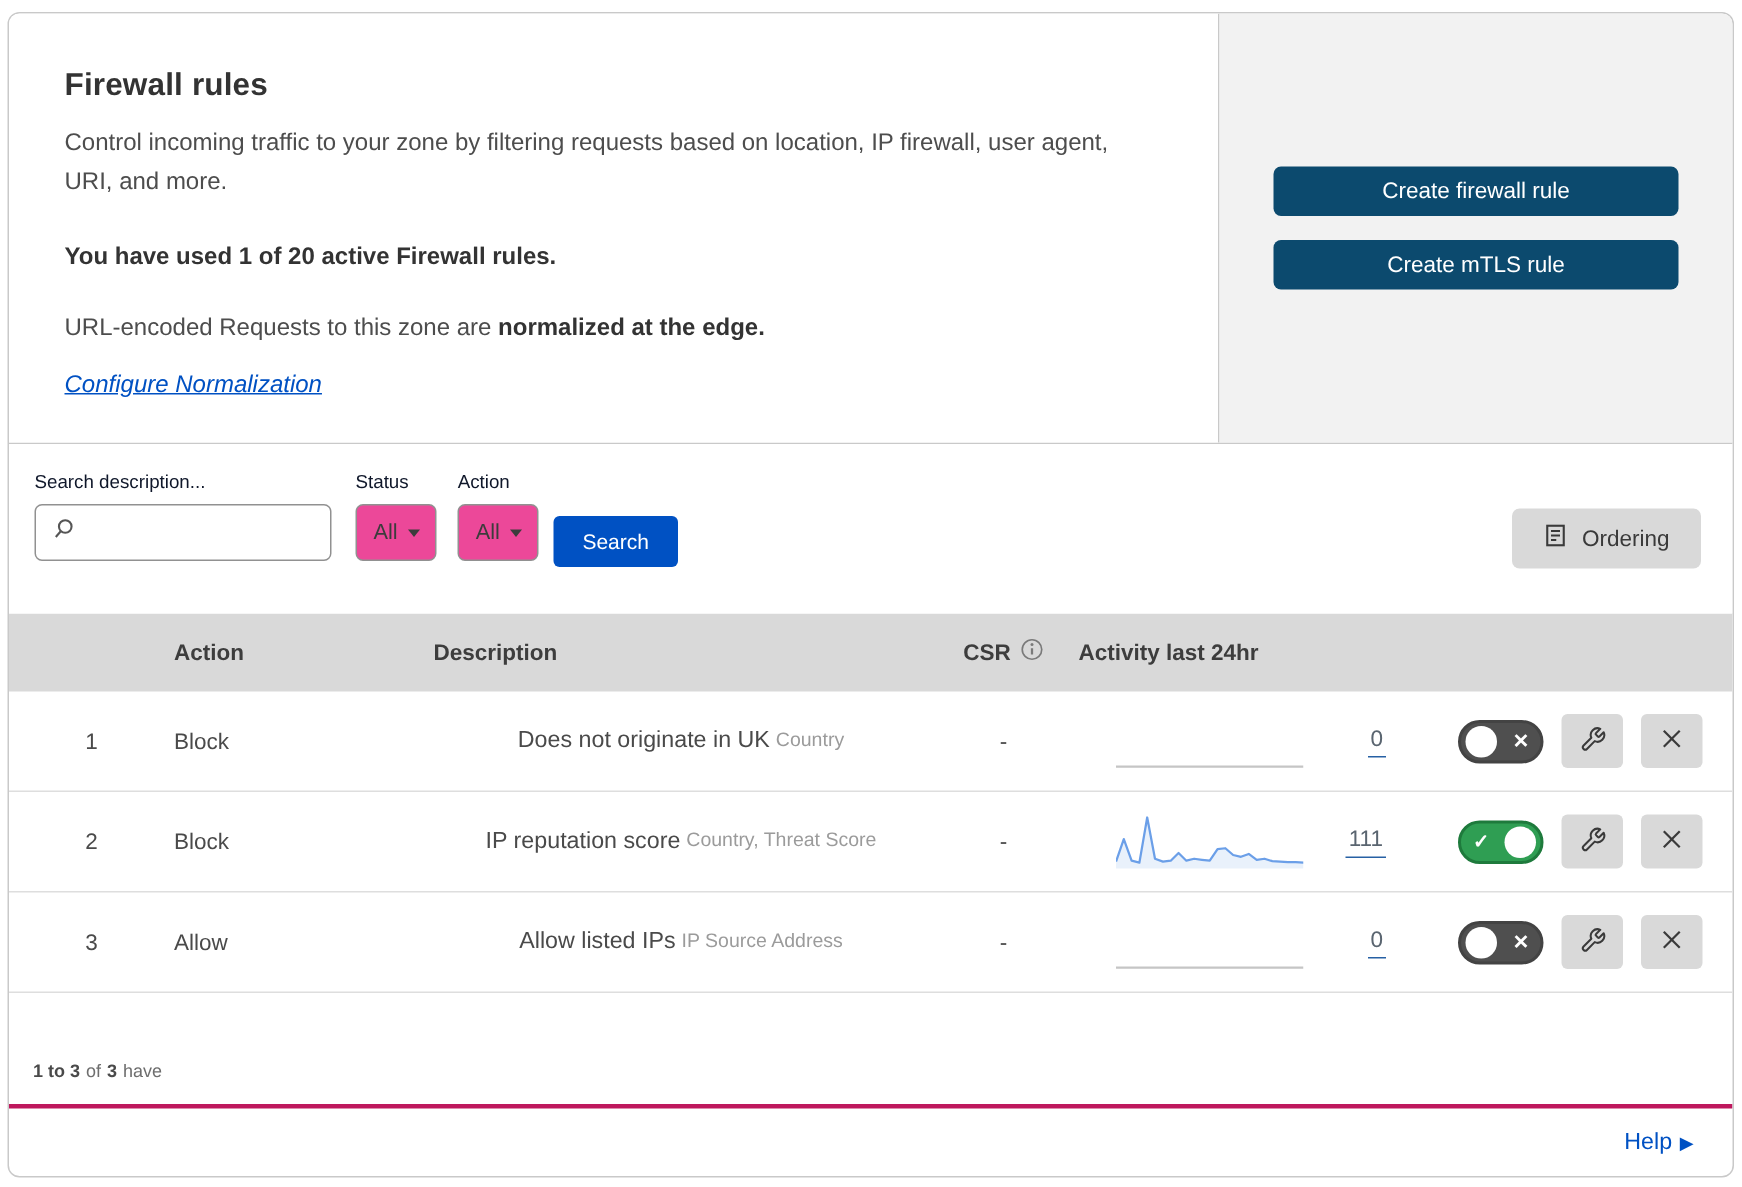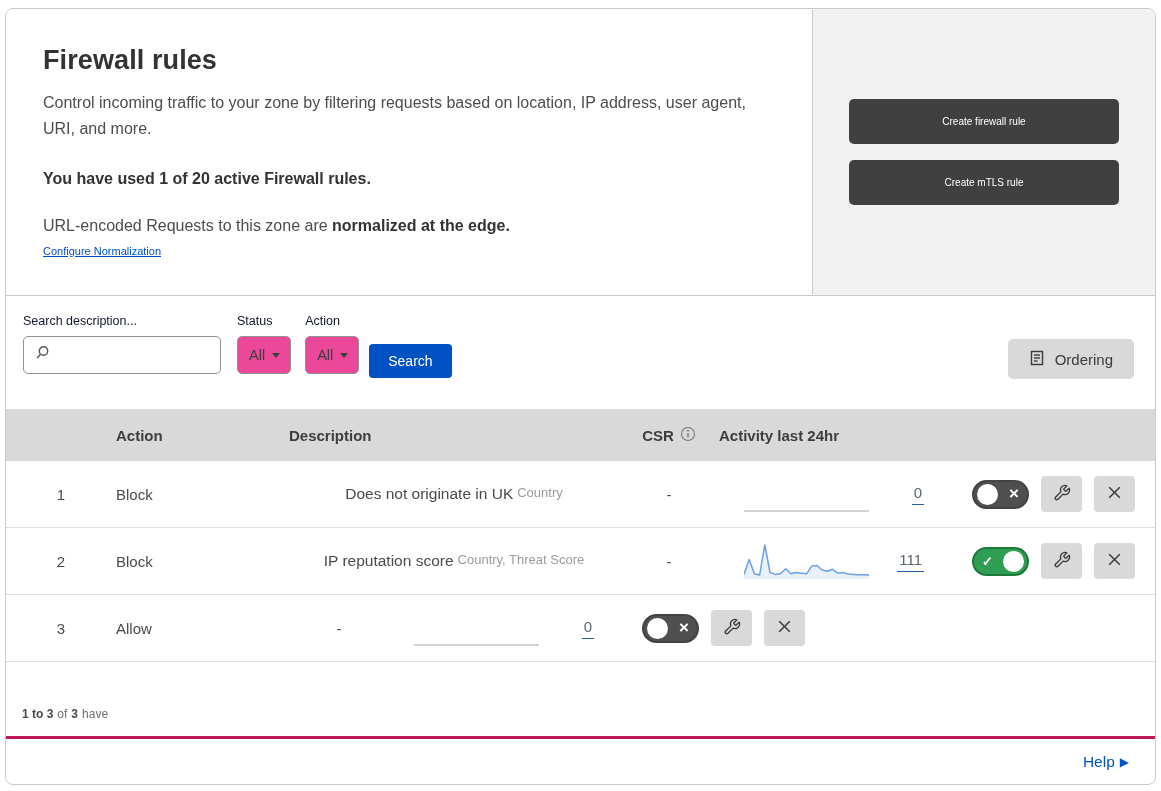--- a/index.html
+++ b/index.html
@@ -5,30 +5,30 @@
   * { margin:0; padding:0; box-sizing:border-box; }
   html,body { width:1161px; height:791px; background:#fff; font-family:"Liberation Sans", sans-serif; color:#4a4a4a; }
   .card {
     position:absolute; left:5px; top:8px; width:1151px; height:777px;
     background:#fff; border:1px solid #c9c9c9; border-radius:8px; overflow:hidden;
   }
   
   .top { position:relative; height:287px; border-bottom:1px solid #c9c9c9; display:flex; }
   .top-left { width:807px; border-right:1px solid #c9c9c9; padding:36px 40px 0 37px; background:#fff; }
   .top-right { flex:1; background:#f2f2f2; display:flex; flex-direction:column; justify-content:center; align-items:center; gap:16px; }
-  .page-title { font-size:27px; font-weight:600; color:#333; margin-bottom:14px; letter-spacing:0.1px;}
+  .page-title { font-size:21px; font-weight:600; color:#333; margin-bottom:14px; letter-spacing:0.1px;}
   .page-desc { font-size:16px; line-height:26px; color:#4d4d4d; max-width:740px; }
   .usage { font-size:16px; font-weight:bold; color:#333; margin-top:28px; }
   .norm { font-size:16px; color:#4d4d4d; margin-top:29px; }
   .norm b { color:#333; }
   .link { color:#0051c3; text-decoration:underline; cursor:pointer; }
-  .norm-link { display:inline-block; font-size:11px; margin-top:10px; }
+  .norm-link { display:inline-block; font-size:16px; margin-top:20px;font-style:italic; }
   .primary-btn {
-    width:270px; height:45px; background:#404040; color:#fff; border:none; border-radius:5px;
-    font-size:10px; font-family:"Liberation Sans", sans-serif; cursor:pointer;
+    width:270px; height:33px; background:#0c4a6e; color:#fff; border:none; border-radius:5px;
+    font-size:15px; font-family:"Liberation Sans", sans-serif; cursor:pointer;
   }
   
   .filters { position:relative; height:113px; background:#fff; padding:18px 0 0 17px; }
   .f-label { font-size:12.5px; color:#0f172a; margin-bottom:8px; }
   .f-row { display:flex; align-items:flex-start; }
   .f-group { margin-right:16px; }
   .search-box {
     width:198px; height:38px; border:1px solid #919191; border-radius:5px; background:#fff;
     display:flex; align-items:center; padding-left:10px;
   }
@@ -87,21 +87,21 @@
   .help-arrow { font-size:12px; color:#0051c3; }
 </style>
 </head>
 <body>
 
 <div class="card">
 
   <div class="top">
     <div class="top-left">
       <div class="page-title">Firewall rules</div>
-      <div class="page-desc">Control incoming traffic to your zone by filtering requests based on location, IP address, user agent, URI, and more.</div>
+      <div class="page-desc">Control incoming traffic to your zone by filtering requests based on location, IP firewall, user agent, URI, and more.</div>
       <div class="usage">You have used 1 of 20 active Firewall rules.</div>
       <div class="norm"><span>URL-encoded Requests to this zone are </span><b>normalized at the edge.</b></div>
       <a class="link norm-link">Configure Normalization</a>
     </div>
     <div class="top-right">
       <button class="primary-btn">Create firewall rule</button>
       <button class="primary-btn">Create mTLS rule</button>
     </div>
   </div>
 
@@ -235,20 +235,24 @@
                 <line x1="3" y1="3" x2="13" y2="13" stroke="#3a3a3a" stroke-width="1.4"></line>
                 <line x1="13" y1="3" x2="3" y2="13" stroke="#3a3a3a" stroke-width="1.4"></line>
               </svg></span>
         </button>
       </div>
     </div>
 
     <div class="t-row">
       <div class="col c-num">3</div>
       <div class="col c-action">Allow</div>
+      <div class="col c-desc">
+        <div class="d-title">Allow listed IPs</div>
+        <div class="d-sub">IP Source Address</div>
+      </div>
       <div class="col c-csr">-</div>
       <div class="col c-activity">
         <span class="spark"><svg width="125" height="42">
               <line x1="0" y1="38" x2="125" y2="38" stroke="#c5c5c5" stroke-width="1.5"></line>
             </svg></span>
         <a class="count">0</a>
       </div>
       <div class="col c-controls">
         <button class="toggle off">
 

